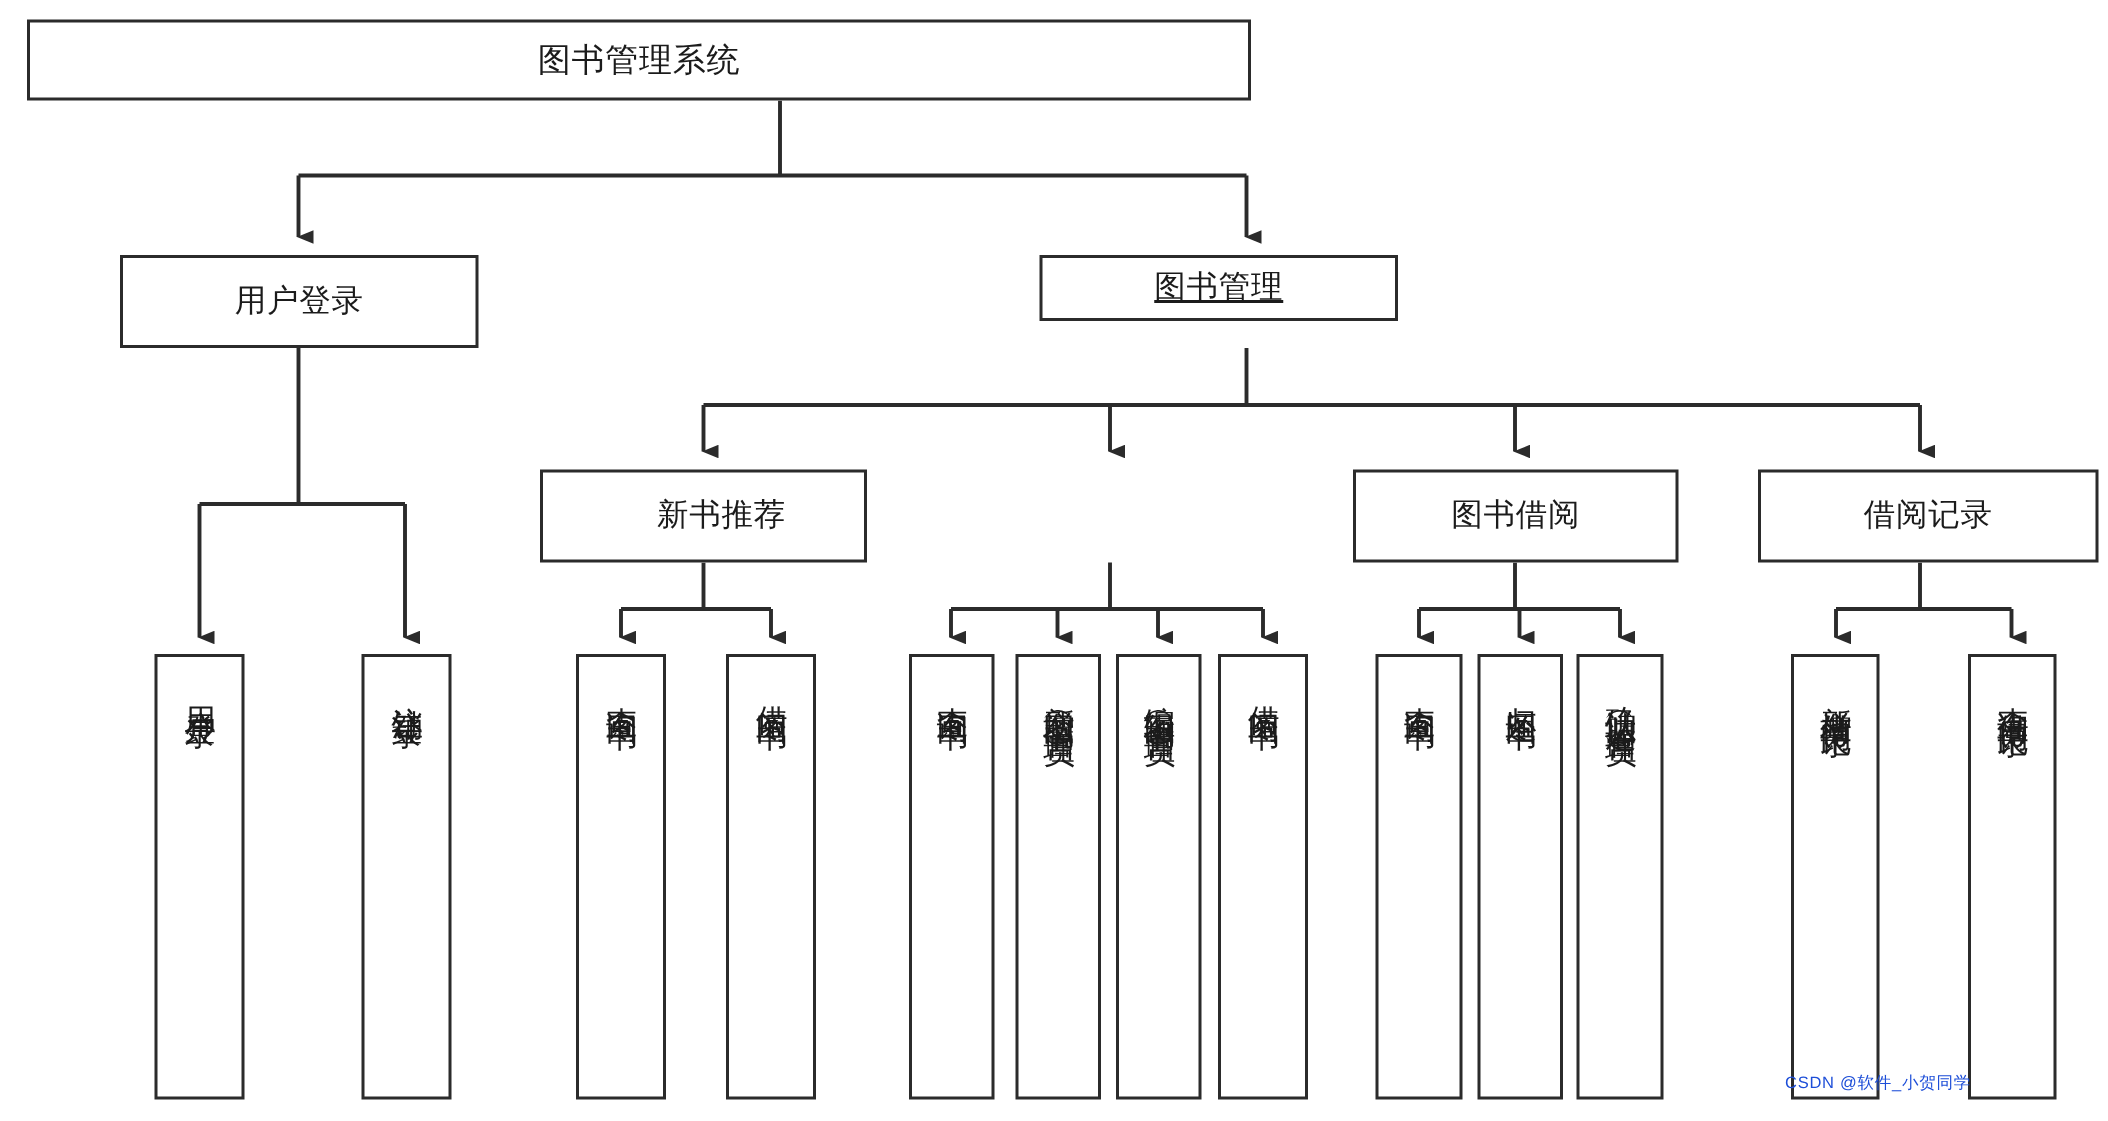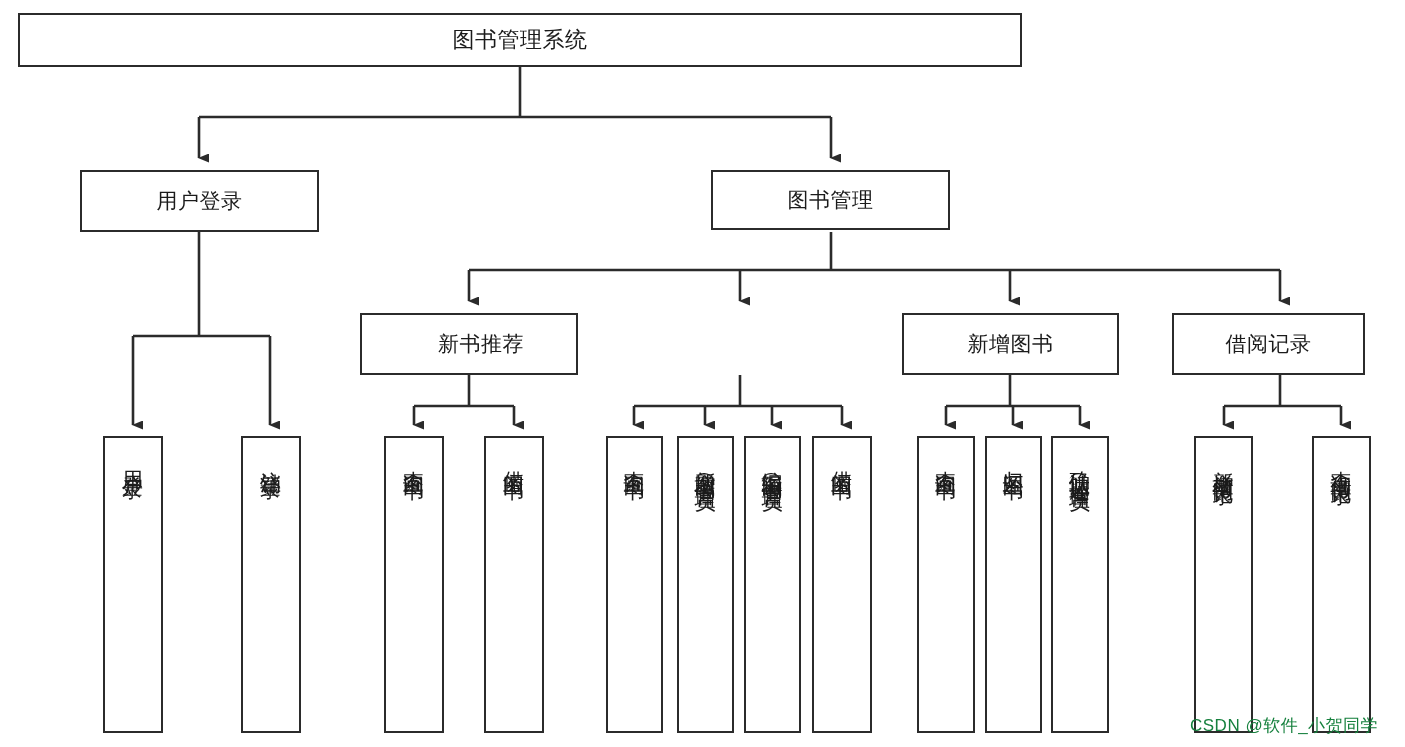--- a/index.html
+++ b/index.html
@@ -38,22 +38,22 @@
   }
   .node.vert .lbl{
     writing-mode:vertical-rl;
     text-orientation:upright;
     font-size:21px;
     letter-spacing:3px;
     line-height:1.0;
   }
   .watermark{
     position:absolute;
-    font-size:17px;
-    color:#15803d;
+    font-size:11px;
+    color:#1d4ed8;
     white-space:nowrap;
     letter-spacing:0.5px;
   }
 </style>
 </head>
 <body>
 
 <div id="canvas">
 
   <svg class="links" viewBox="0 0 1405 747">
@@ -99,38 +99,38 @@
       <path d="M1013,406 L1013,425" marker-end="url(#arw)"></path>
       <path d="M1080,406 L1080,425" marker-end="url(#arw)"></path>
 
       <path d="M1280,375 L1280,406"></path>
       <path d="M1224,406 L1341,406"></path>
       <path d="M1224,406 L1224,425" marker-end="url(#arw)"></path>
       <path d="M1341,406 L1341,425" marker-end="url(#arw)"></path>
     </g>
   </svg>
 
-  <div class="node root horiz" style="left:18px;top:13px;width:1004px;height:54px;">
+  <div class="node root horiz" style="left:18px;top:13px;width:816px;height:54px;">
     <span class="lbl">图书管理系统</span>
   </div>
 
   <div class="node horiz" style="left:80px;top:170px;width:239px;height:62px;">
     <span class="lbl">用户登录</span>
   </div>
-  <div class="node horiz" style="left:711px;top:170px;width:239px;height:60px;">
+  <div class="node horiz" style="left:693px;top:170px;width:239px;height:44px;text-decoration:underline;">
     <span class="lbl">图书管理</span>
   </div>
 
   <div class="node horiz" style="left:360px;top:313px;width:218px;height:62px;padding-left:24px;">
     <span class="lbl">新书推荐</span>
   </div>
   <div class="node horiz" style="left:902px;top:313px;width:217px;height:62px;">
-    <span class="lbl">新增图书</span>
+    <span class="lbl">图书借阅</span>
   </div>
-  <div class="node horiz" style="left:1172px;top:313px;width:193px;height:62px;">
+  <div class="node horiz" style="left:1172px;top:313px;width:227px;height:62px;">
     <span class="lbl">借阅记录</span>
   </div>
 
   <div class="node vert" style="left:103px;top:436px;width:60px;height:297px;">
     <span class="lbl">用户登录</span>
   </div>
   <div class="node vert" style="left:241px;top:436px;width:60px;height:297px;">
     <span class="lbl">注销登录</span>
   </div>
 

